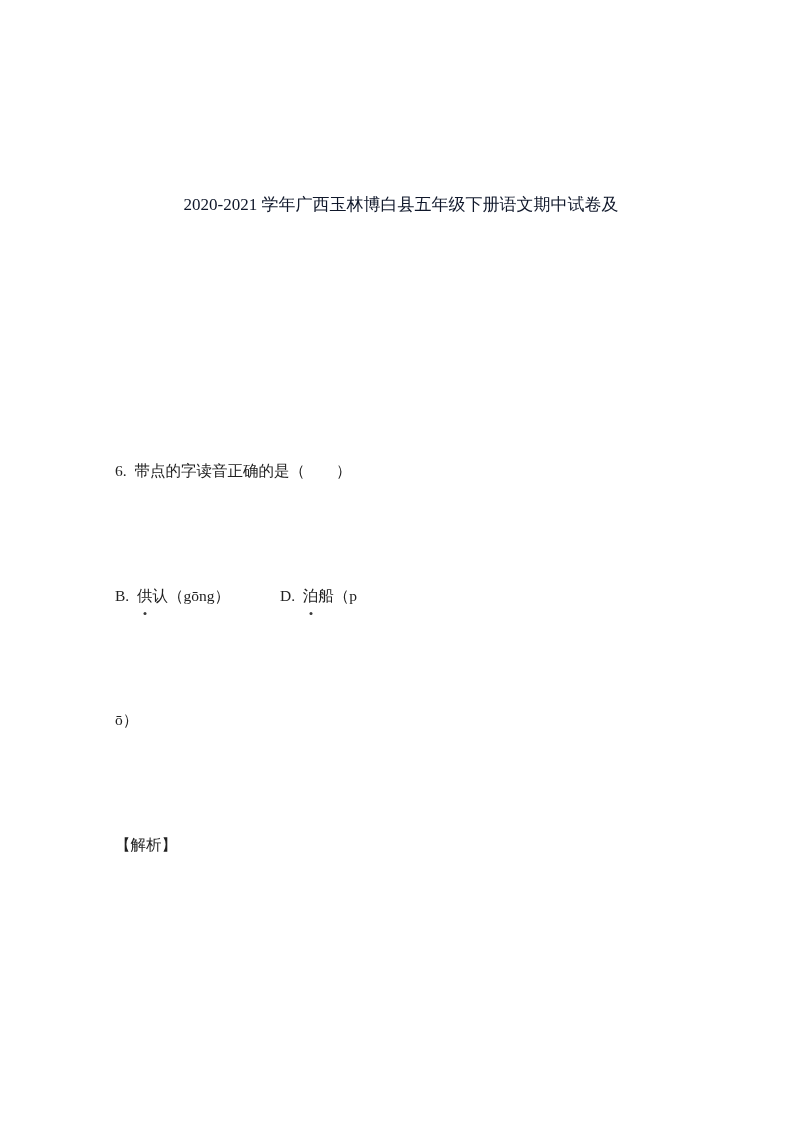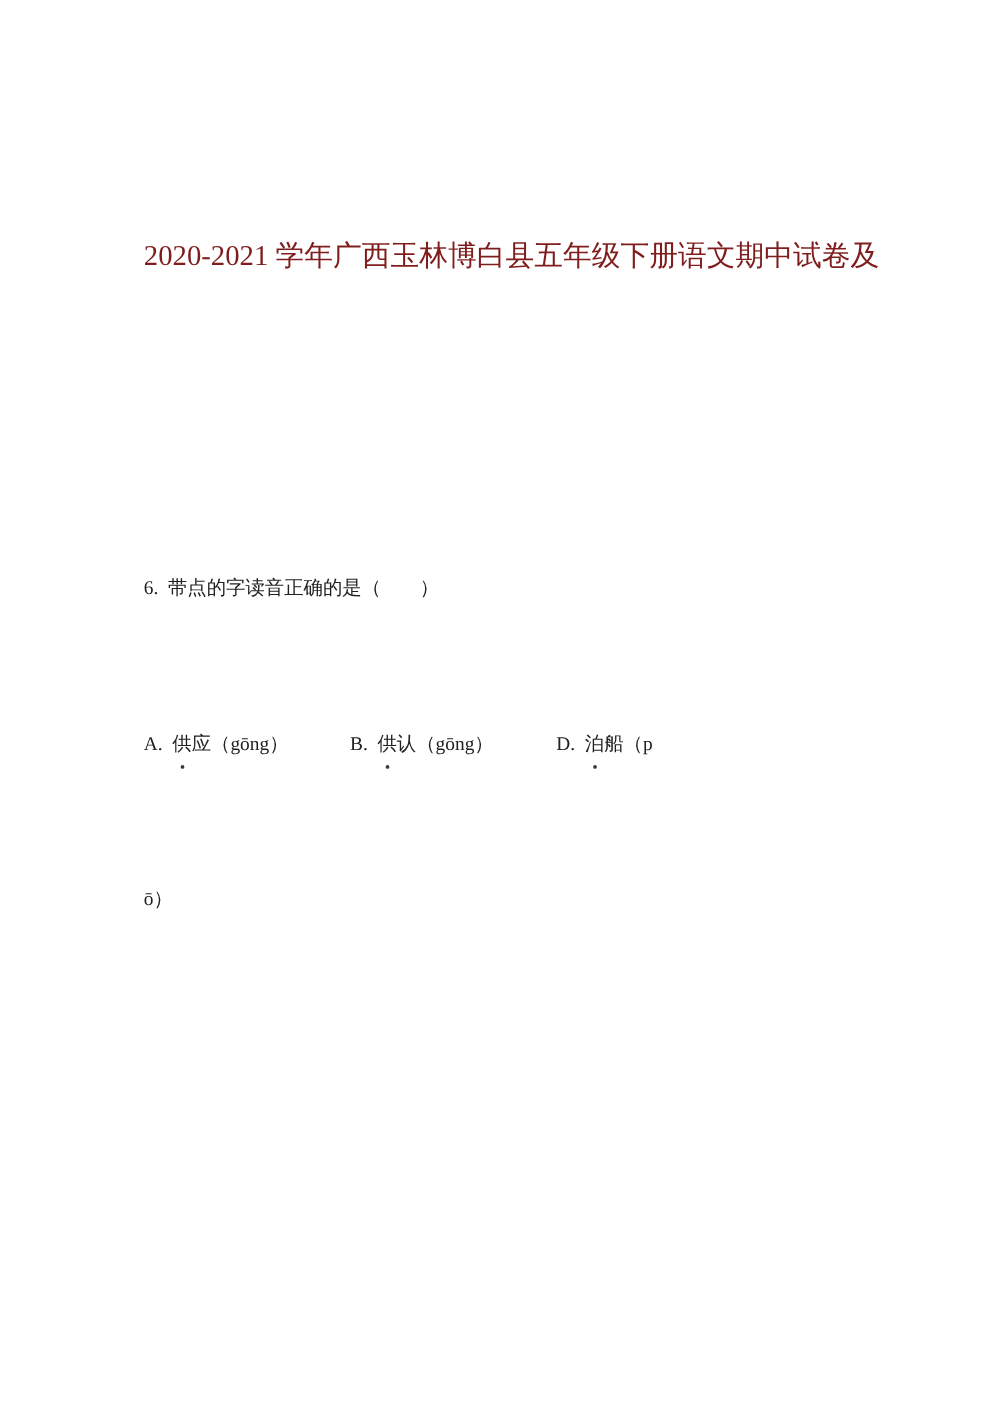--- a/index.html
+++ b/index.html
@@ -14,24 +14,24 @@
     overflow: hidden;
     font-family: "Liberation Serif", "DejaVu Serif", serif;
     color: #212121;
   }
   .page {
     width: 793px;
     height: 1122px;
     padding: 97px 106px 0 115px;
   }
   .title {
-    font-size: 23px;
+    font-size: 17px;
     line-height: 43px;
     text-align: center;
-    color: #7f1d1d;
+    color: #0f172a;
     white-space: pre;
   }
   .content {
     margin-top: 18px;
     font-size: 15.5px;
     line-height: 31.2px;
     white-space: pre;
   }
   .line { white-space: pre; }
   .options-line { display: flex; }
@@ -61,27 +61,27 @@
   <div class="title">
     <div>2020-2021 学年广西玉林博白县五年级下册语文期中试卷及</div>
   </div>
 
   <div class="content">
 
     
     <div class="line">6.  带点的字读音正确的是（　　）</div>
 
     <div class="line options-line">
-      <span class="opt opt-w"><span>A.  </span><span class="dot-under">供</span><span>应（gōng）</span></span>
       <span class="opt opt-w"><span>B.  </span><span class="dot-under">供</span><span>认（gōng）</span></span>
       <span class="opt"><span>D.  </span><span class="dot-under">泊</span><span>船（p</span></span>
     </div>
 
     <div class="line">ō）</div>
 
+    <div class="line">【解析】</div>
     
     
     
     
     
     
     
     
 
     

